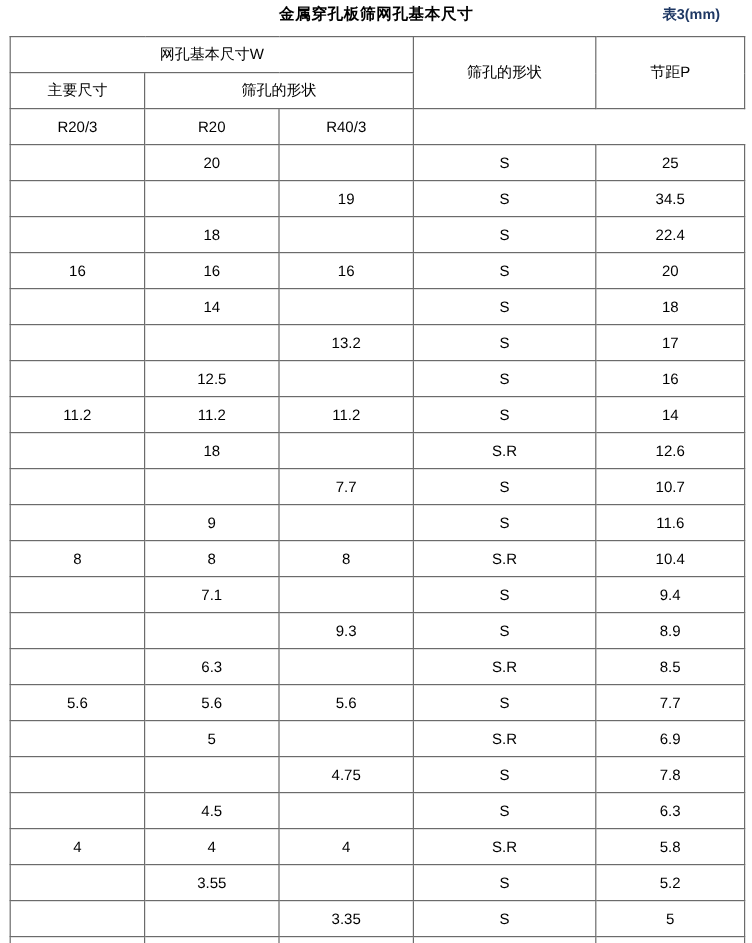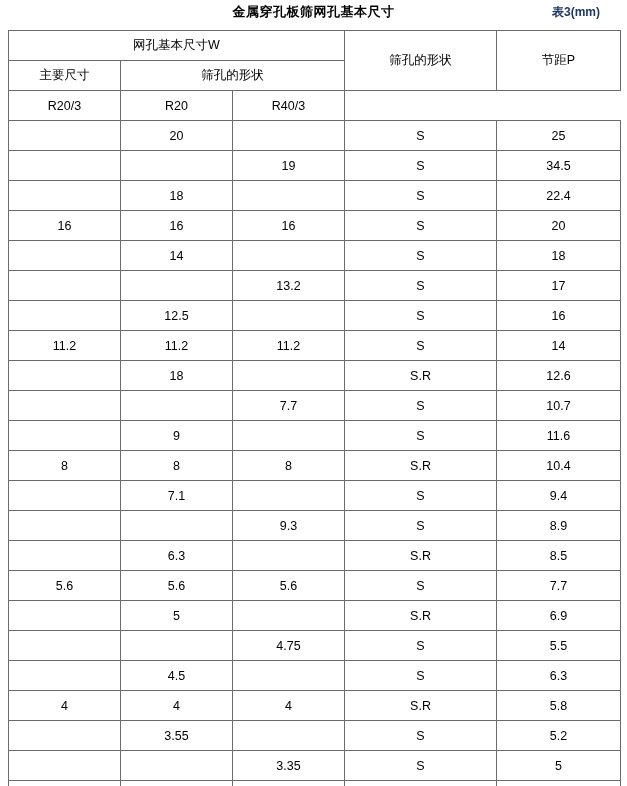--- a/index.html
+++ b/index.html
@@ -223,21 +223,21 @@
           <td>5</td>
           <td></td>
           <td>S.R</td>
           <td>6.9</td>
         </tr>
         <tr>
           <td></td>
           <td></td>
           <td>4.75</td>
           <td>S</td>
-          <td>5.5</td>
+          <td>7.8</td>
         </tr>
         <tr>
           <td></td>
           <td>4.5</td>
           <td></td>
           <td>S</td>
           <td>6.3</td>
         </tr>
         <tr>
           <td>4</td>

